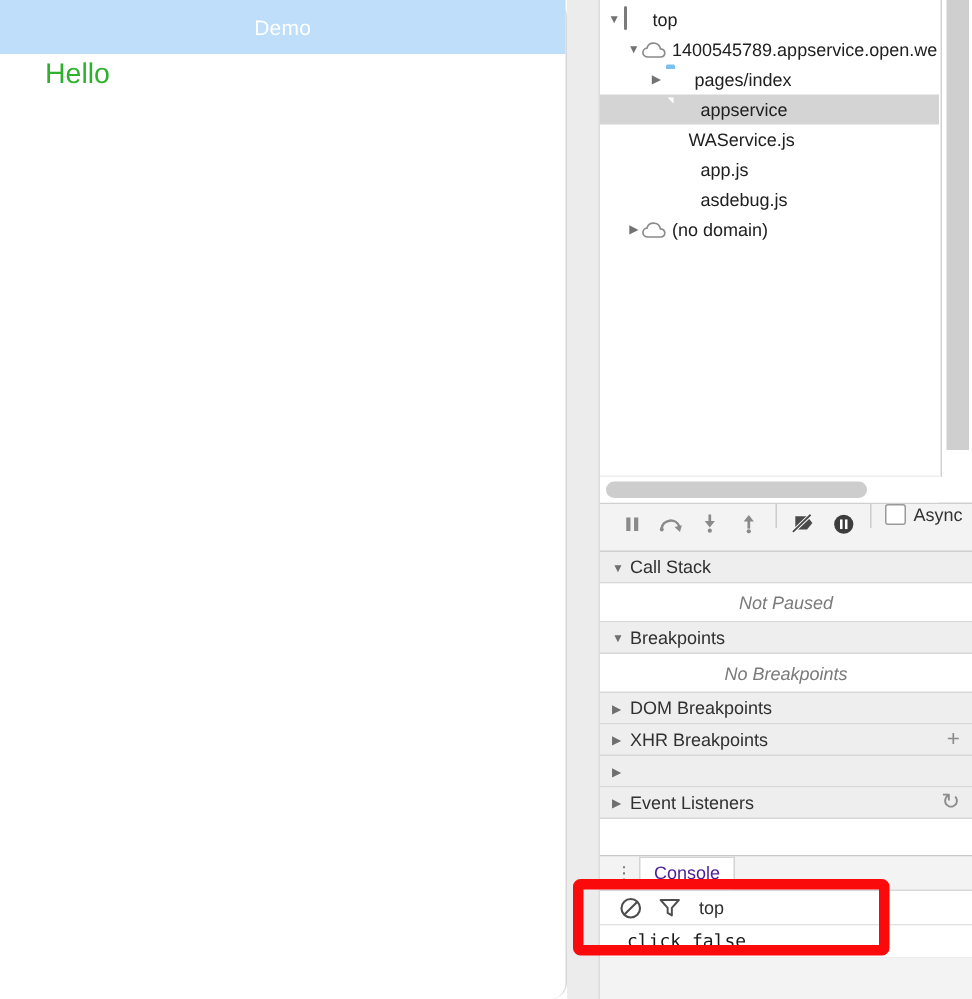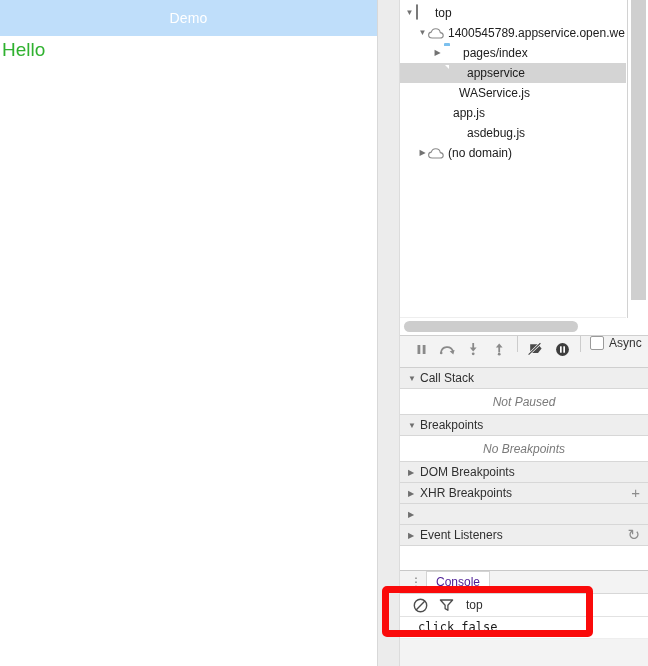--- a/index.html
+++ b/index.html
@@ -20,36 +20,38 @@
 
   
   #simulator {
     position: absolute;
     left: 0; top: 0;
     width: 378px;
     height: 666px;
     background: #ffffff;
     border-right: 1px solid #d8d8d8;
     box-sizing: border-box;
+    border-radius: 11px;
   }
   #sim-navbar {
     height: 36px;
     background: #bfdefa;
     display: flex;
     align-items: center;
     justify-content: center;
   }
   #sim-title {
     color: #ffffff;
     font-size: 14px;
     font-weight: 400;
     letter-spacing: .2px;
   }
   #sim-body {
     padding: 2px 0 0 2px;
+    margin-left: 28px;
   }
   #sim-hello {
     color: #2fb12f;
     font-size: 19px;
     line-height: 24px;
     font-family: "Liberation Sans", sans-serif;
   }
 
   
   #pane-gap {
@@ -405,21 +407,21 @@
         <span class="t-icon"><span class="ic-doc"></span></span>
         <span class="t-label">appservice</span>
       </div>
 
       <div class="tree-row" style="padding-left:28px">
         <span class="twisty blank">▶</span>
         <span class="t-icon"><span class="ic-doc js"></span></span>
         <span class="t-label">WAService.js</span>
       </div>
 
-      <div class="tree-row" style="padding-left:22px">
+      <div class="tree-row" style="padding-left:36px">
         <span class="twisty blank">▶</span>
         <span class="t-icon"><span class="ic-doc js"></span></span>
         <span class="t-label">app.js</span>
       </div>
 
       <div class="tree-row" style="padding-left:36px">
         <span class="twisty blank">▶</span>
         <span class="t-icon"><span class="ic-doc js"></span></span>
         <span class="t-label">asdebug.js</span>
       </div>

